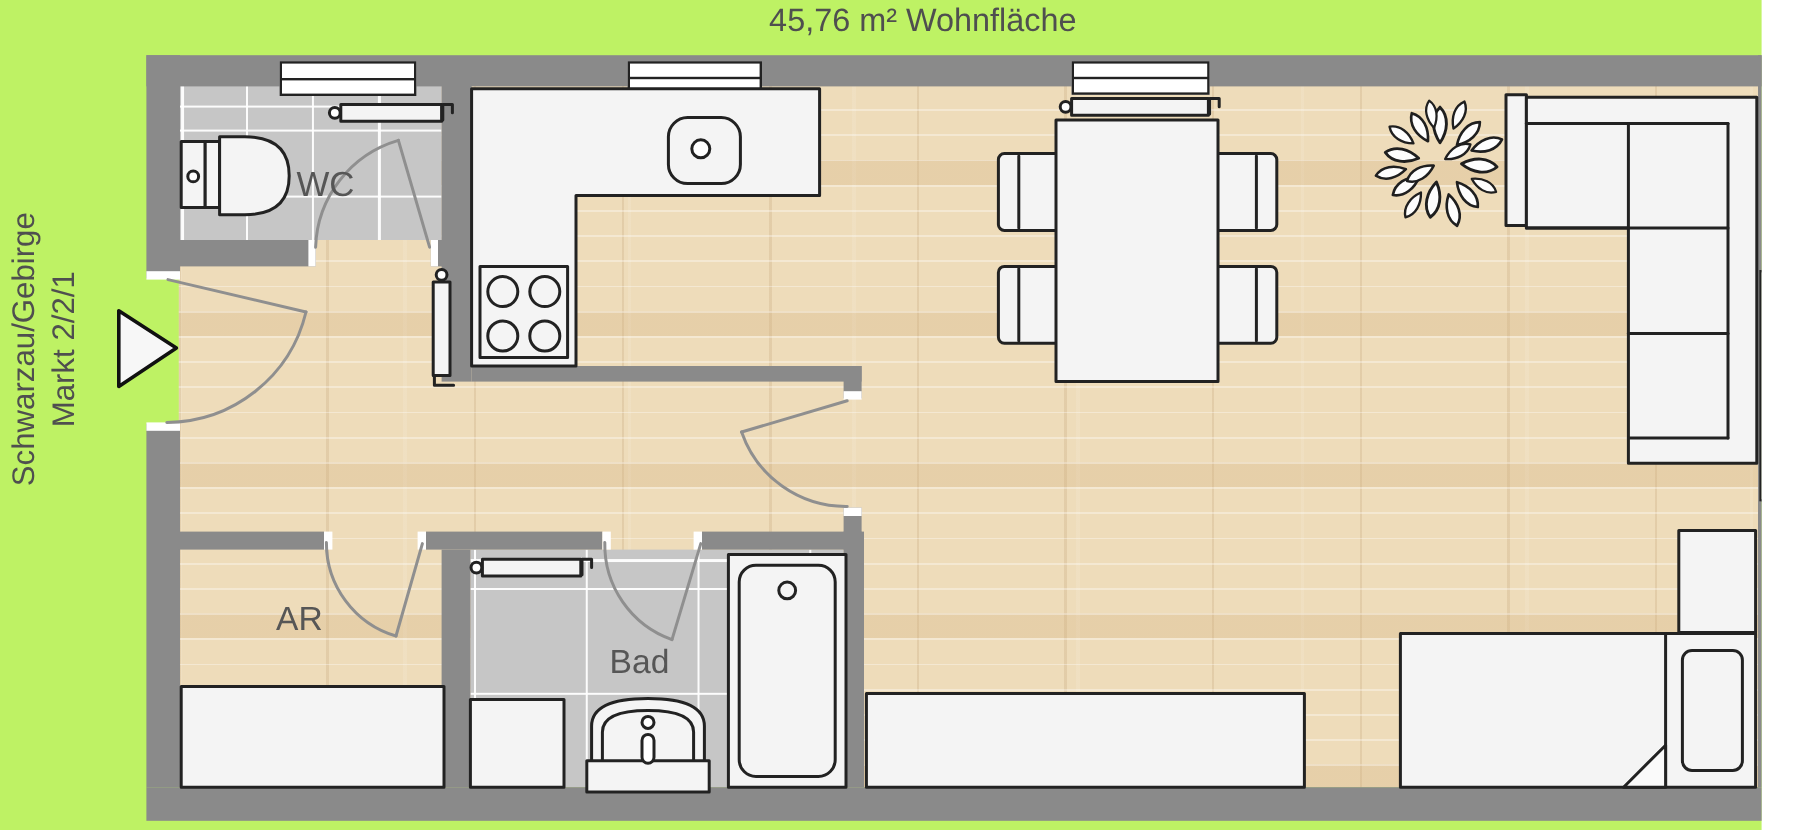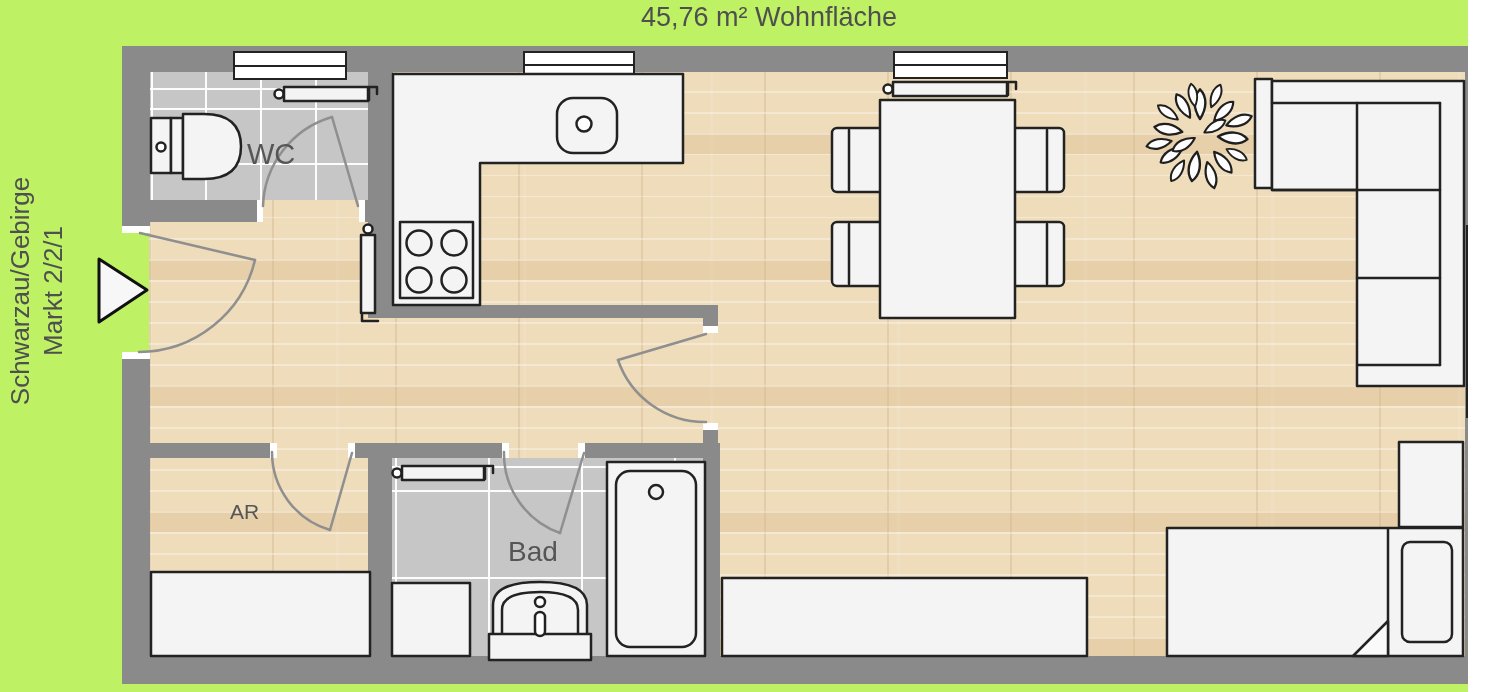--- a/index.html
+++ b/index.html
@@ -31,21 +31,21 @@
   .thr{position:absolute;background:#ffffff;}
   .window{position:absolute;background:#fff;border:2px solid #222;box-sizing:border-box;}
   .mid-h{position:absolute;left:-1px;right:-1px;top:50%;margin-top:-1px;height:0;border-top:2px solid #222;}
   .mid-v{position:absolute;top:-1px;bottom:-1px;left:50%;margin-left:-1px;width:0;border-left:2px solid #222;}
   .overlay{position:absolute;left:0;top:0;}
   .label{position:absolute;color:#565656;white-space:nowrap;}
   .lbl-title{left:769px;top:2px;transform:translateX(-50%);font-size:27px;color:#4f4f4f;}
   .lbl-address{left:36px;top:291px;transform:translate(-50%,-50%) rotate(-90deg);
                font-size:26px;line-height:1.25;text-align:center;color:#4f4f4f;}
   .lbl-wc{left:247px;top:112px;font-size:29px;margin-top:26px;}
-  .lbl-ar{left:230px;top:500px;font-size:21px;}
+  .lbl-ar{left:230px;top:500px;font-size:28px;}
   .lbl-bad{left:508px;top:536px;font-size:28px;}
   .lbl-living{left:915px;top:390px;font-size:28px;}
 </style>
 </head>
 <body>
 
 <div class="plan">
 
   <div class="floor floor-wood" style="left:149px;top:70px;width:1316px;height:586px;"></div>
   <div class="floor floor-tile tile-wc" style="left:149px;top:70px;width:219px;height:130px;"></div>

